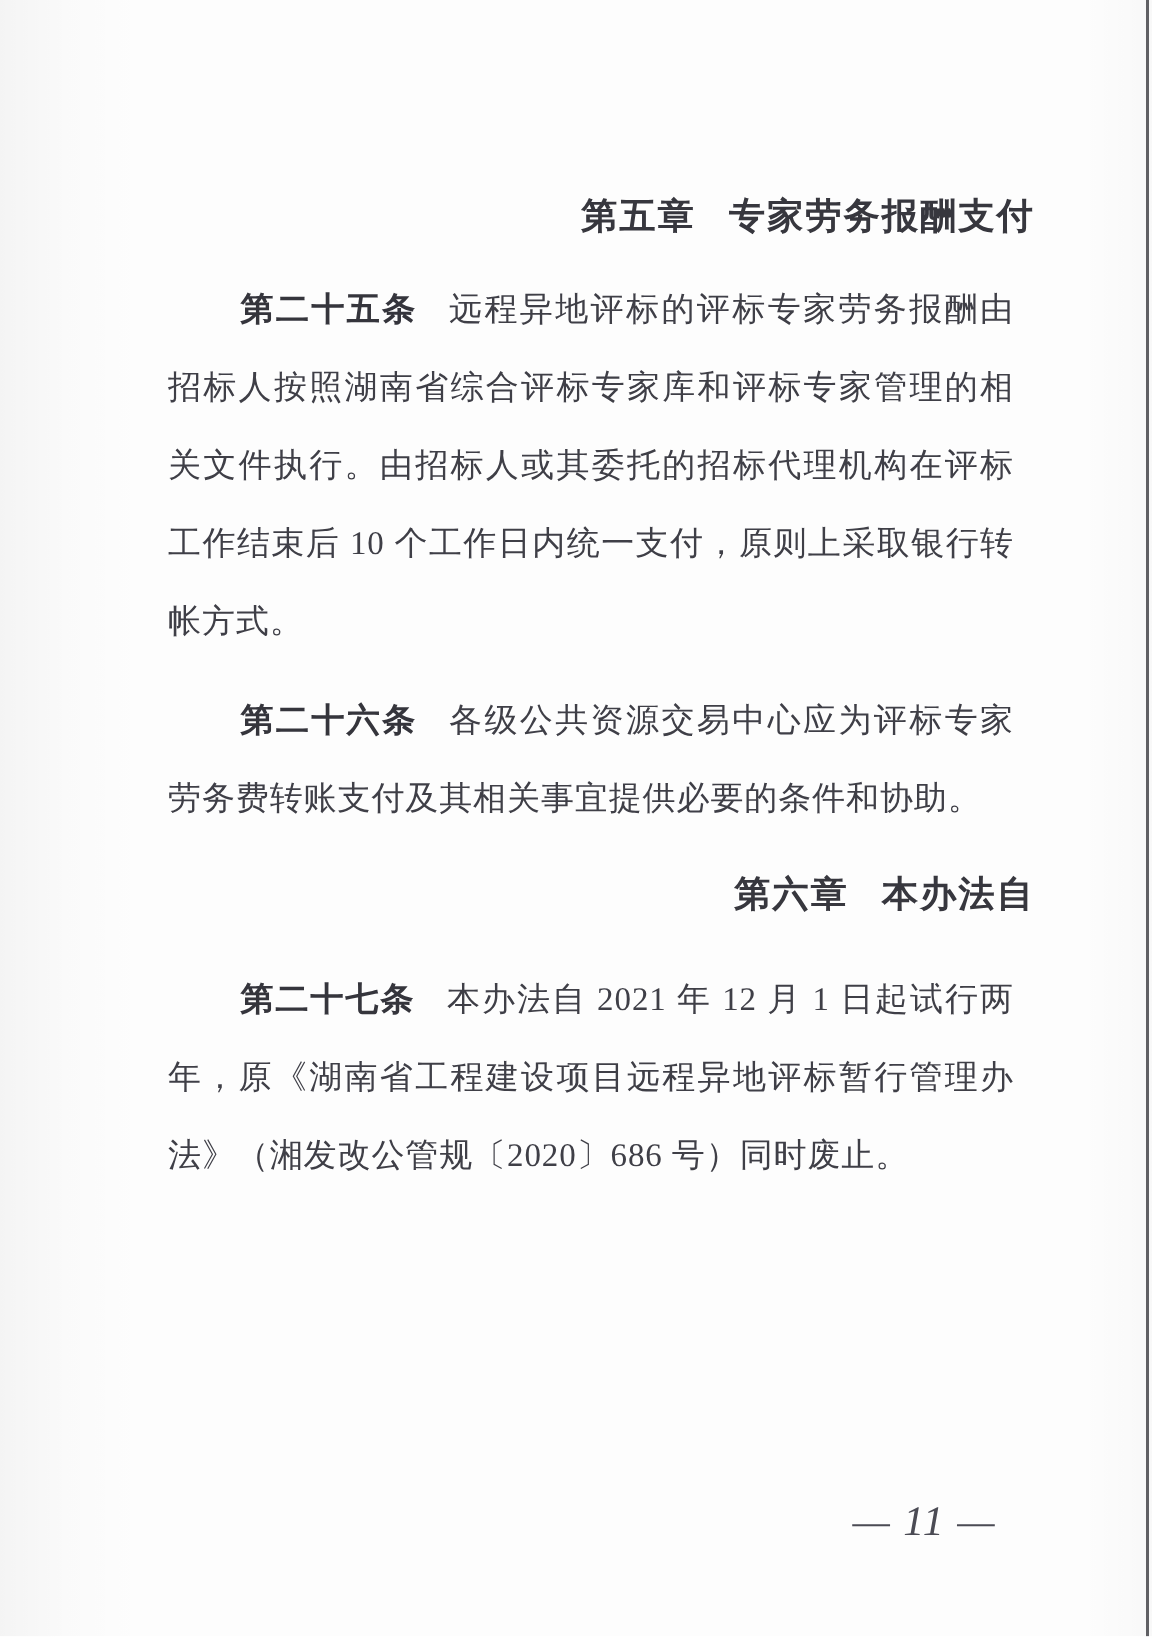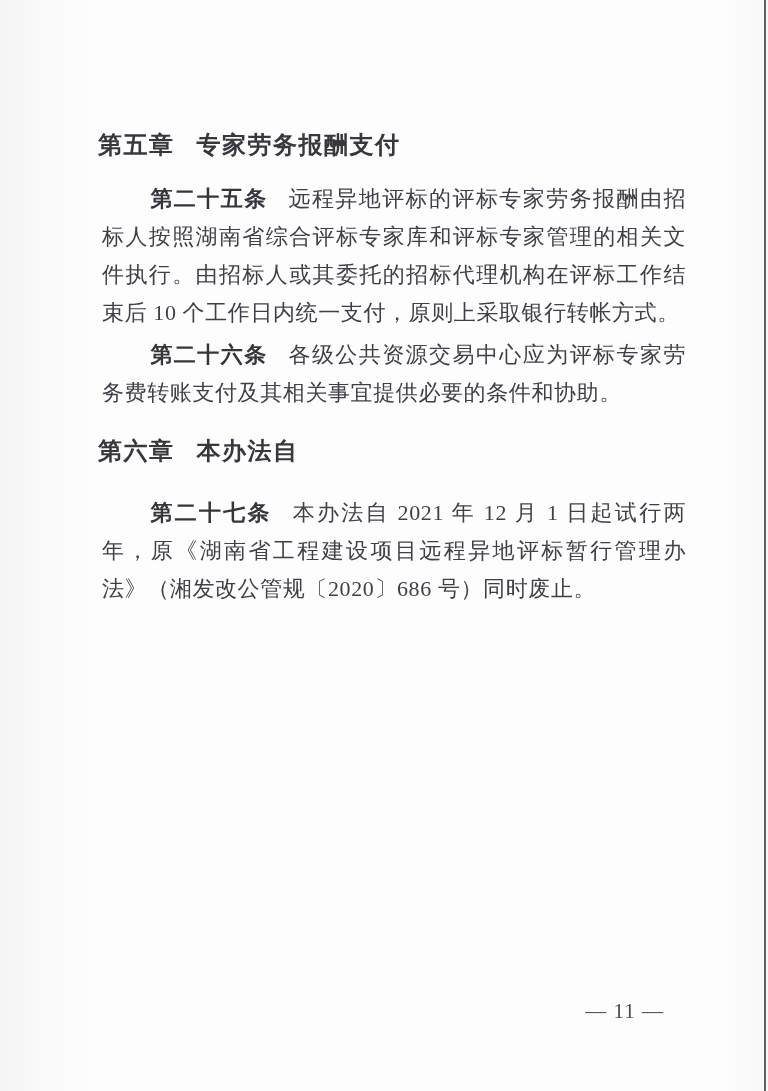--- a/index.html
+++ b/index.html
@@ -46,56 +46,57 @@
     padding-top: 128px;
     color: #3f3f47;
   }
   h1.chapter {
     margin: 0;
     font-family: "Liberation Sans", sans-serif;
     font-weight: bold;
     font-size: 24px;
     line-height: 34px;
     color: #37373e;
-    text-align: left;
+    text-align: right;
     letter-spacing: 1.5px;
     white-space: nowrap;
   }
   h1.chapter .chapter-title {
     margin-left: 22px;
   }
   h1.ch-6 { margin-top: 22px; }
   h1.ch-7 { margin-top: 25px; }
   p.article {
-    margin: 4px;
+    margin: 14px;
     font-size: 22px;
-    line-height: 38px;
+    line-height: 52px;
     text-align: justify;
     text-justify: inter-ideograph;
     text-indent: 2.2em;
     letter-spacing: 0.6px;
     color: #3f3f47;
   }
   p.article-25 { margin-top: 18px; }
   p.article-27 { margin-top: 19px; }
   p.article-28 { margin-top: 26px; }
   .art-label {
     font-family: "Liberation Sans", sans-serif;
     font-weight: bold;
     color: #35353c;
     margin-right: 0.95em;
   }
   .page-number {
     position: absolute;
     top: 999px;
     right: 104px;
     font-family: "Liberation Serif", serif;
-    font-size: 21px;
+    font-size: 28px;
     letter-spacing: 1px;
     color: #4b4b54;
+    font-style: italic;
   }
 </style>
 </head>
 <body>
 
 <div class="scan-page">
 
   <div class="content">
 
     <h1 class="chapter ch-5"><span>第五章</span><span class="chapter-title">专家劳务报酬支付</span></h1>

